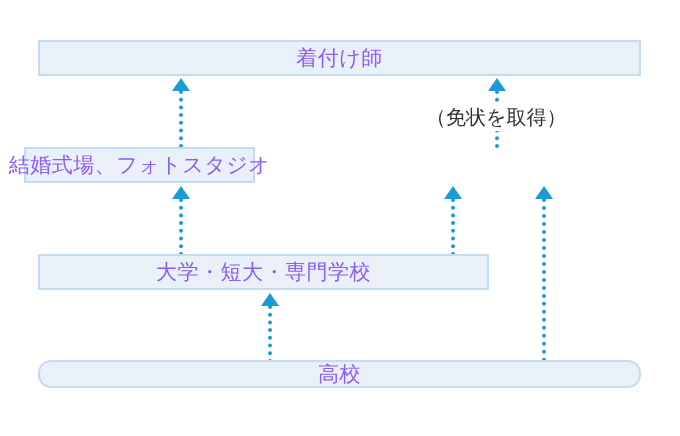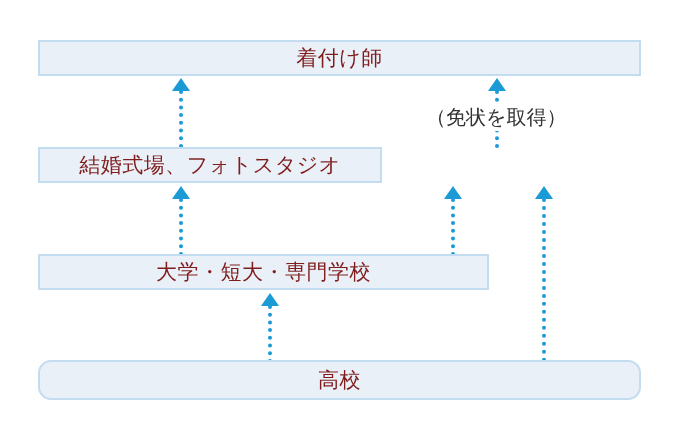--- a/index.html
+++ b/index.html
@@ -18,32 +18,32 @@
     overflow: hidden;
   }
   .node {
     position: absolute;
     box-sizing: border-box;
     background: #eaf0f8;
     border: 2px solid #c3dcef;
     display: flex;
     align-items: center;
     justify-content: center;
-    color: #7f1d1d;
+    color: #8b5cf6;
     font-size: 21px;
     letter-spacing: 0.5px;
     z-index: 2;
     white-space: nowrap;
   }
   
   .n-kitsukeshi   { left: 38px;  top: 40px;  width: 603px; height: 36px; }
-  .n-wedding      { left: 38px;  top: 147px; width: 344px; height: 36px; }
+  .n-wedding      { left: 24px;  top: 147px; width: 231px; height: 36px; }
   .n-classroom    { left: 356px; top: 147px; width: 285px; height: 36px; }
   .n-college      { left: 38px;  top: 254px; width: 451px; height: 36px; }
-  .n-highschool   { left: 38px;  top: 360px; width: 603px; height: 40px; border-radius: 13px; }
+  .n-highschool   { left: 38px;  top: 360px; width: 603px; height: 28px; border-radius: 13px; }
 
   
   .conn {
     position: absolute;
     z-index: 1;
   }
   .conn .stem {
     position: absolute;
     left: 50%;
     transform: translateX(-50%);

